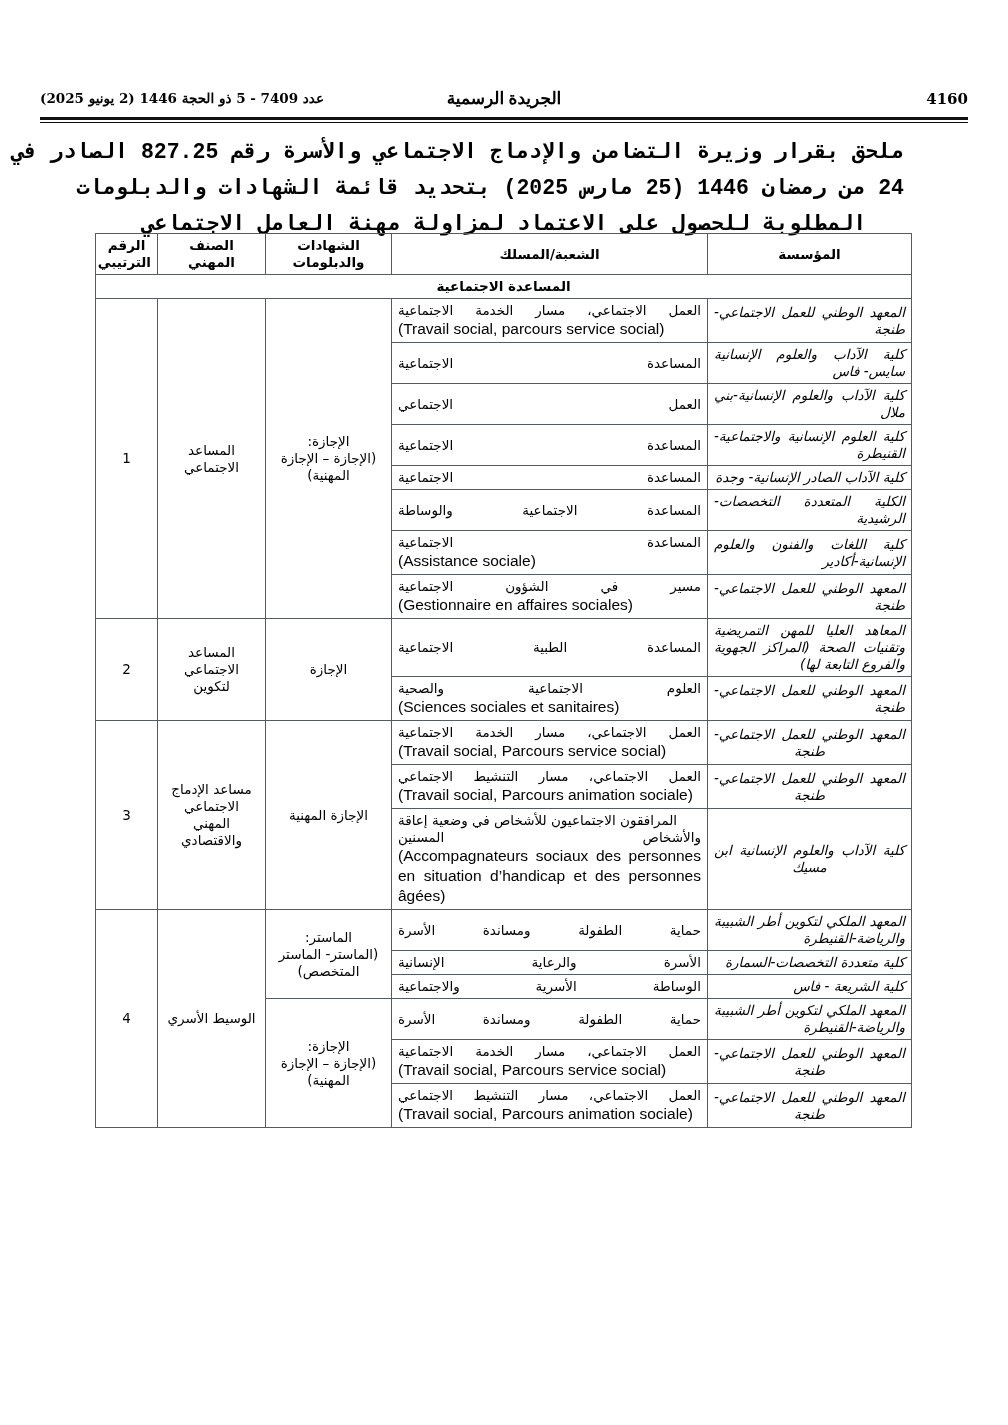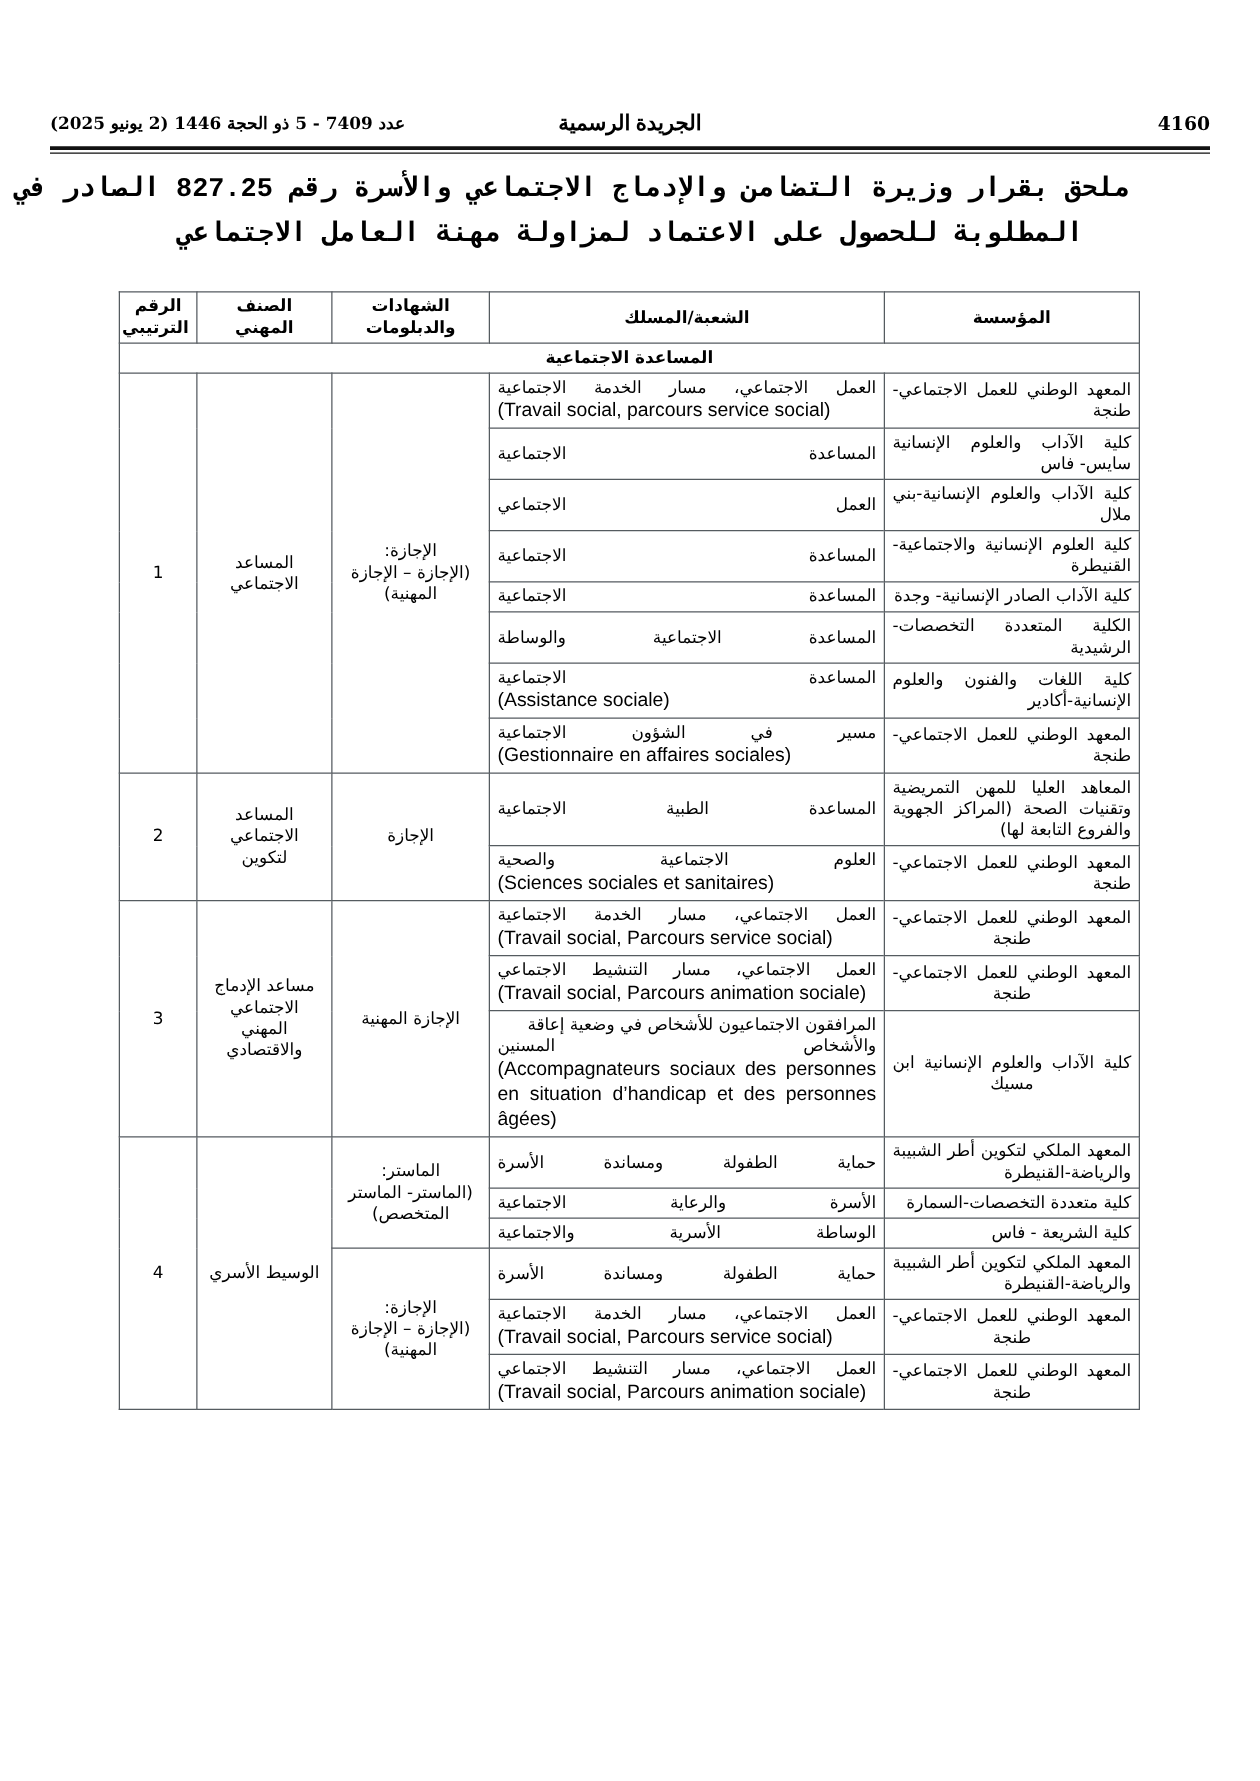--- a/index.html
+++ b/index.html
@@ -154,21 +154,21 @@
     font-size: 13.5px;
     line-height: 18px;
   }
   td.branch {
     text-align: justify;
     text-align-last: justify;
     padding: 4px 8px;
   }
   td.branch .ar {
     display: block;
-    text-align: right;
+    text-align: left;
     direction: rtl;
     font-size: 13.5px;
     line-height: 17px;
   }
   td.branch .ar.solo { text-align: center; }
   td.branch .fr {
     display: block;
     direction: ltr;
     text-align: justify;
     text-align-last: left;
@@ -176,20 +176,21 @@
     line-height: 20px;
     font-family: Liberation Sans, sans-serif;
   }
   td.branch.center-only .ar { text-align: center; }
   td.inst {
     text-align: justify;
     text-align-last: center;
     font-size: 13.5px;
     line-height: 18px;
     padding: 4px 7px;
+    font-style: italic;
   }
   td.inst.j {
     text-align: justify;
     text-align-last: right;
   }
   .vmid { vertical-align: middle; }
 </style>
 </head>
 <body>
 
@@ -202,20 +203,21 @@
   </div>
 
   <div class="rule-wrap">
     <div class="rule-thick"></div>
     <div class="rule-gap"></div>
     <div class="rule-thin"></div>
   </div>
 
   <div class="doc-title">
     <span class="ln">ملحق بقرار وزيرة التضامن والإدماج الاجتماعي والأسرة رقم 827.25 الصادر في</span>
+    <span class="ln">24 من رمضان 1446 (25 مارس 2025) بتحديد قائمة الشهادات والدبلومات</span>
     <span class="ln">المطلوبة للحصول على الاعتماد لمزاولة مهنة العامل الاجتماعي</span>
   </div>
 
   <div class="tbl-wrap">
     <table class="gaz">
       <colgroup>
         <col class="c-inst">
           <col class="c-branch">
           <col class="c-dip">
           <col class="c-cat">
@@ -370,21 +372,21 @@
             <span>المتخصص)</span>
           </td>
           <td class="cat vmid" rowspan="6">
             <span>الوسيط الأسري</span>
           </td>
           <td class="num" rowspan="6">4</td>
         </tr>
         <tr>
           <td class="inst j">كلية متعددة التخصصات-السمارة</td>
           <td class="branch center-only">
-            <span class="ar solo">الأسرة والرعاية الاجتماعية</span>
+            <span class="ar solo">الأسرة والرعاية الإنسانية</span>
           </td>
         </tr>
         <tr>
           <td class="inst j">كلية الشريعة - فاس</td>
           <td class="branch center-only">
             <span class="ar solo">الوساطة الأسرية والاجتماعية</span>
           </td>
         </tr>
         <tr>
           <td class="inst j">المعهد الملكي لتكوين أطر الشبيبة والرياضة-القنيطرة</td>

